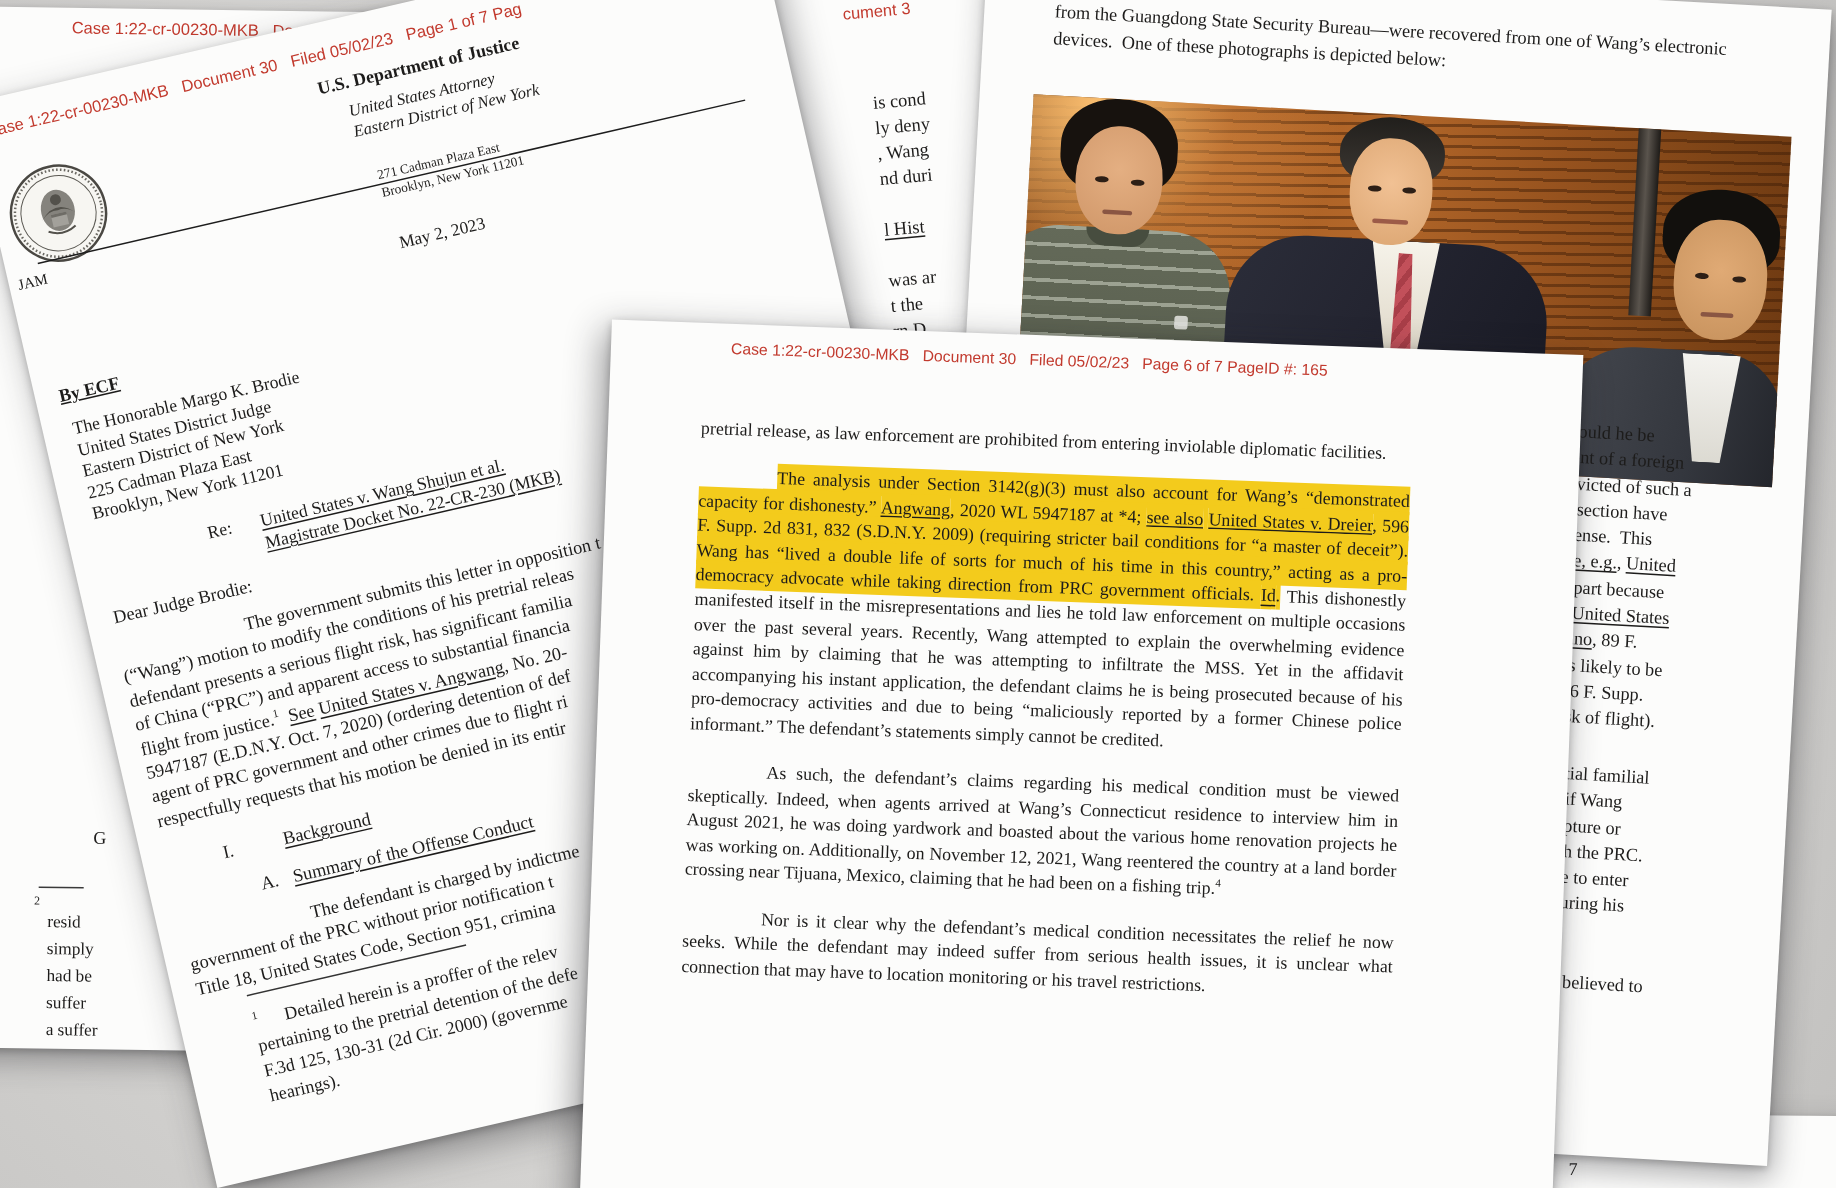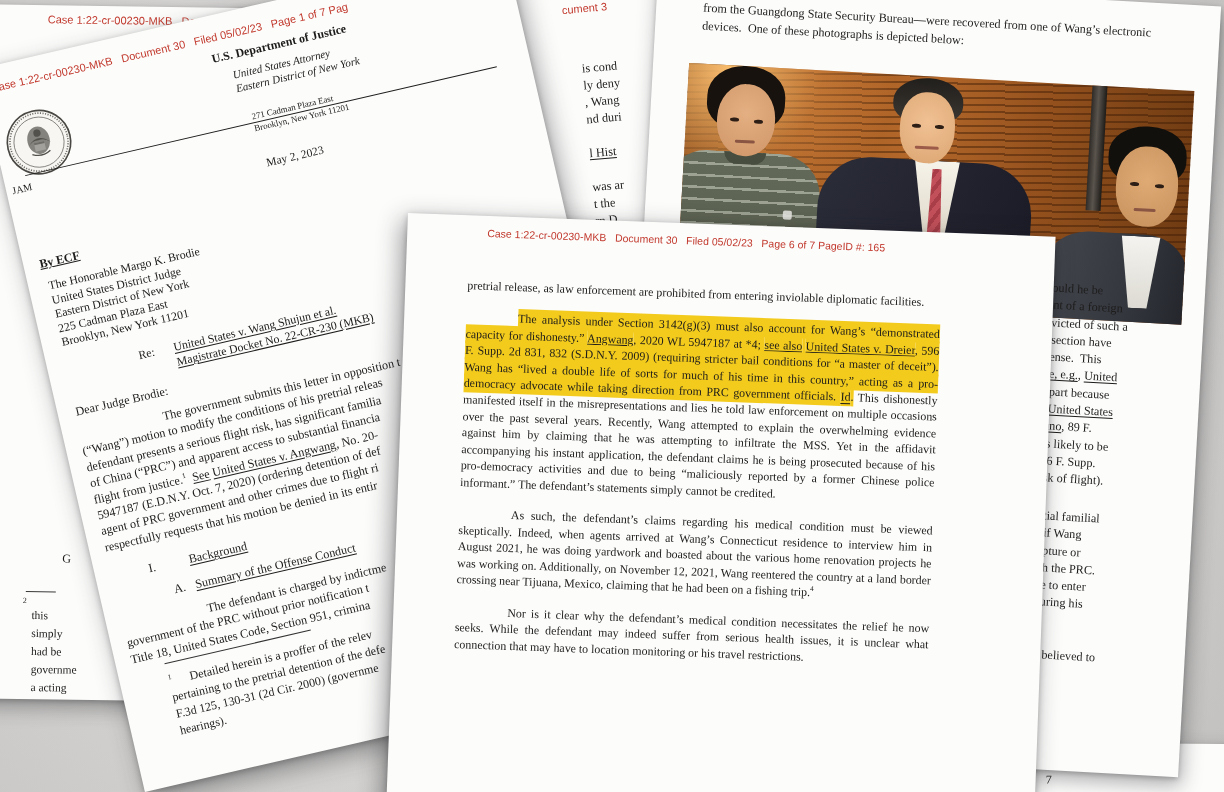--- a/index.html
+++ b/index.html
@@ -115,25 +115,25 @@
 <body>
 
 <div id="canvas">
 
   <div class="page" id="pageA">
     <div class="stamp" id="a-stamp">Case 1:22-cr-00230-MKB   Doc</div>
     <div id="a-gfrag">G</div>
     <div id="a-fnrule"></div>
     <div id="a-fnmark">2</div>
     <div id="a-fnlines">
-        <div class="tline">this</div>
+        <div class="tline">resid</div>
         <div class="tline">simply</div>
         <div class="tline">had be</div>
-        <div class="tline">governme</div>
-        <div class="tline">a acting</div>
+        <div class="tline">suffer</div>
+        <div class="tline">a suffer</div>
       </div>
   </div>
 
   <div class="page" id="pageG">
     <div id="g-num">7</div>
   </div>
 
   <div class="page" id="pageC">
     <div class="stamp" id="c-stamp">cument 3</div>
     <div id="c-lines" class="frag">

